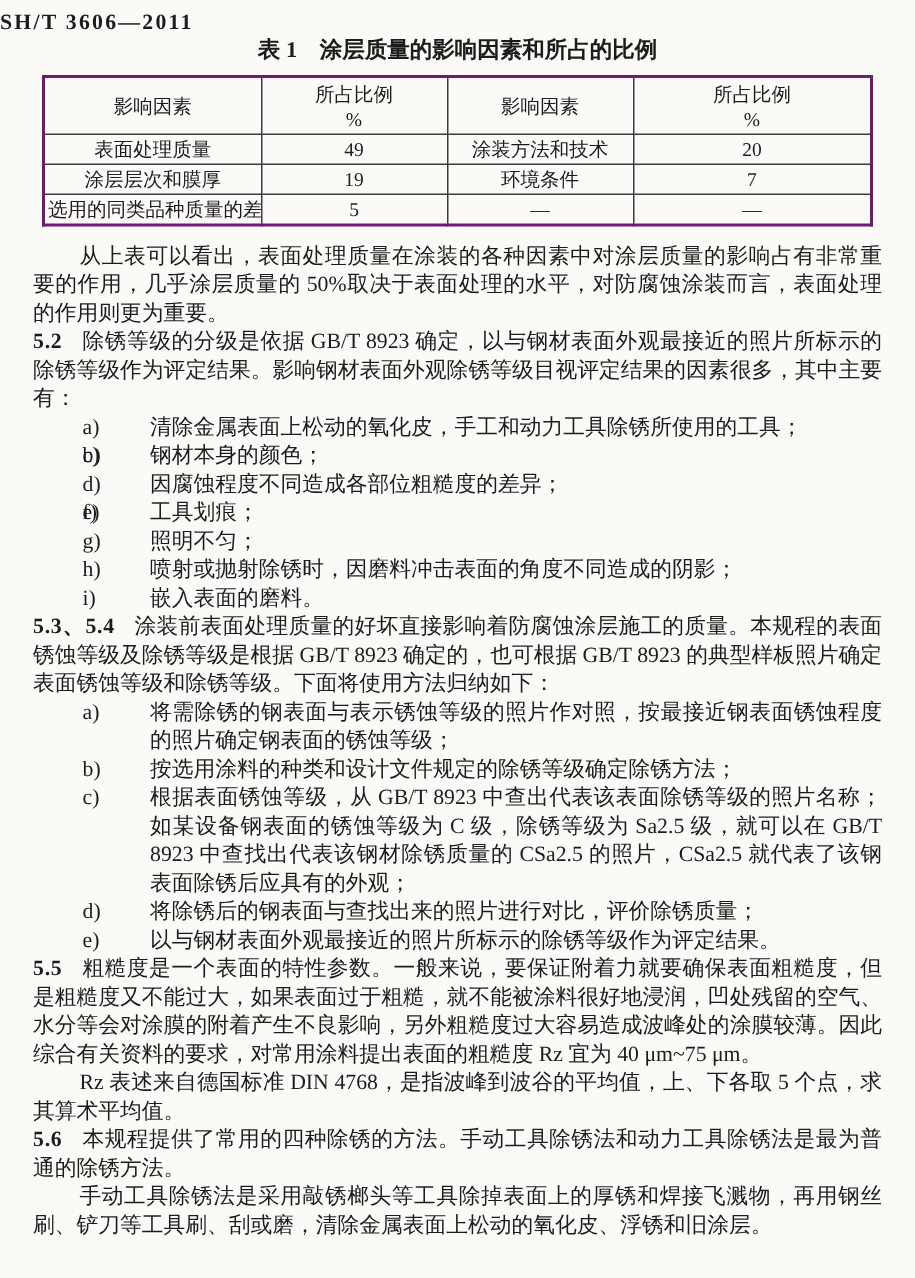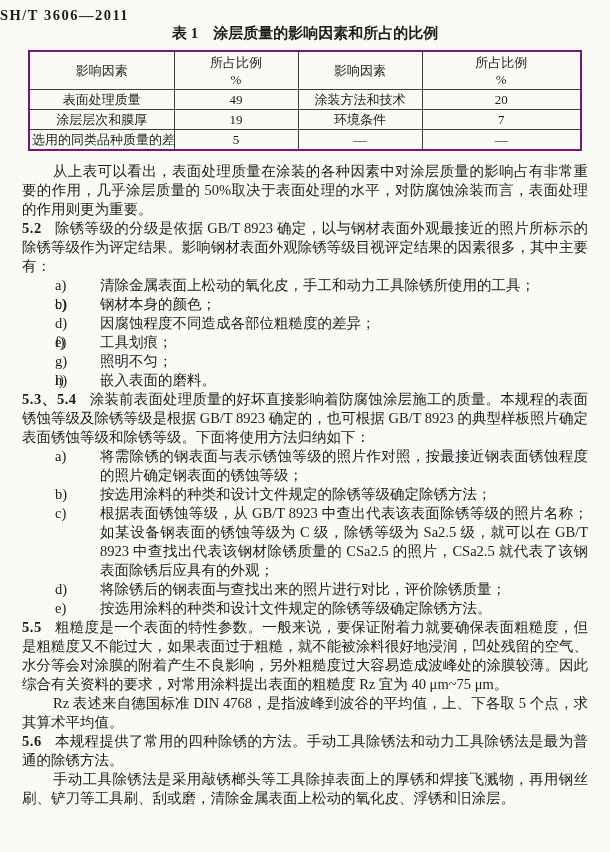--- a/index.html
+++ b/index.html
@@ -115,27 +115,27 @@
   <div class="content" id="content-area">
       <div class="para indent">从上表可以看出，表面处理质量在涂装的各种因素中对涂层质量的影响占有非常重要的作用，几乎涂层质量的 50%取决于表面处理的水平，对防腐蚀涂装而言，表面处理的作用则更为重要。</div>
       <div class="para section"><span class="secnum">5.2</span><span>除锈等级的分级是依据 GB/T 8923 确定，以与钢材表面外观最接近的照片所标示的除锈等级作为评定结果。影响钢材表面外观除锈等级目视评定结果的因素很多，其中主要有：</span></div>
       <div class="item"><span class="marker">a)</span><span>清除金属表面上松动的氧化皮，手工和动力工具除锈所使用的工具；</span></div>
       <div class="item"><span class="marker">b)</span></div>
       <div class="item"><span class="marker">c)</span><span>钢材本身的颜色；</span></div>
       <div class="item"><span class="marker">d)</span><span>因腐蚀程度不同造成各部位粗糙度的差异；</span></div>
       <div class="item"><span class="marker">e)</span></div>
       <div class="item"><span class="marker">f)</span><span>工具划痕；</span></div>
       <div class="item"><span class="marker">g)</span><span>照明不匀；</span></div>
-      <div class="item"><span class="marker">h)</span></div>
+      <div class="item"><span class="marker">h)</span><span>喷射或抛射除锈时，因磨料冲击表面的角度不同造成的阴影；</span></div>
       <div class="item"><span class="marker">i)</span><span>嵌入表面的磨料。</span></div>
       <div class="para section"><span class="secnum">5.3、5.4</span><span>涂装前表面处理质量的好坏直接影响着防腐蚀涂层施工的质量。本规程的表面锈蚀等级及除锈等级是根据 GB/T 8923 确定的，也可根据 GB/T 8923 的典型样板照片确定表面锈蚀等级和除锈等级。下面将使用方法归纳如下：</span></div>
       <div class="item"><span class="marker">a)</span><span>将需除锈的钢表面与表示锈蚀等级的照片作对照，按最接近钢表面锈蚀程度的照片确定钢表面的锈蚀等级；</span></div>
       <div class="item"><span class="marker">b)</span><span>按选用涂料的种类和设计文件规定的除锈等级确定除锈方法；</span></div>
       <div class="item"><span class="marker">c)</span><span>根据表面锈蚀等级，从 GB/T 8923 中查出代表该表面除锈等级的照片名称；如某设备钢表面的锈蚀等级为 C 级，除锈等级为 Sa2.5 级，就可以在 GB/T 8923 中查找出代表该钢材除锈质量的 CSa2.5 的照片，CSa2.5 就代表了该钢表面除锈后应具有的外观；</span></div>
       <div class="item"><span class="marker">d)</span><span>将除锈后的钢表面与查找出来的照片进行对比，评价除锈质量；</span></div>
-      <div class="item"><span class="marker">e)</span><span>按选用涂料的种类和设计文件规定的除锈等级确定除锈方法。</span></div>
+      <div class="item"><span class="marker">e)</span><span>以与钢材表面外观最接近的照片所标示的除锈等级作为评定结果。</span></div>
       <div class="para section"><span class="secnum">5.5</span><span>粗糙度是一个表面的特性参数。一般来说，要保证附着力就要确保表面粗糙度，但是粗糙度又不能过大，如果表面过于粗糙，就不能被涂料很好地浸润，凹处残留的空气、水分等会对涂膜的附着产生不良影响，另外粗糙度过大容易造成波峰处的涂膜较薄。因此综合有关资料的要求，对常用涂料提出表面的粗糙度 Rz 宜为 40 μm~75 μm。</span></div>
       <div class="para indent">Rz 表述来自德国标准 DIN 4768，是指波峰到波谷的平均值，上、下各取 5 个点，求其算术平均值。</div>
       <div class="para section"><span class="secnum">5.6</span><span>本规程提供了常用的四种除锈的方法。手动工具除锈法和动力工具除锈法是最为普通的除锈方法。</span></div>
       <div class="para indent">手动工具除锈法是采用敲锈榔头等工具除掉表面上的厚锈和焊接飞溅物，再用钢丝刷、铲刀等工具刷、刮或磨，清除金属表面上松动的氧化皮、浮锈和旧涂层。</div>
     </div>
 
 </div>
 
 </body></html>

